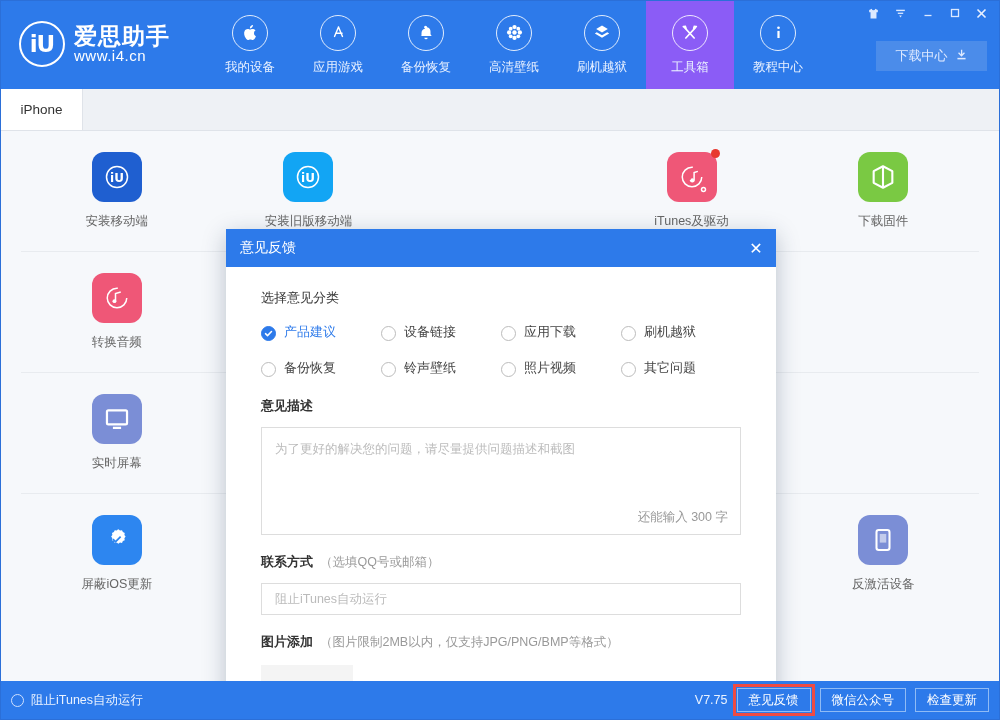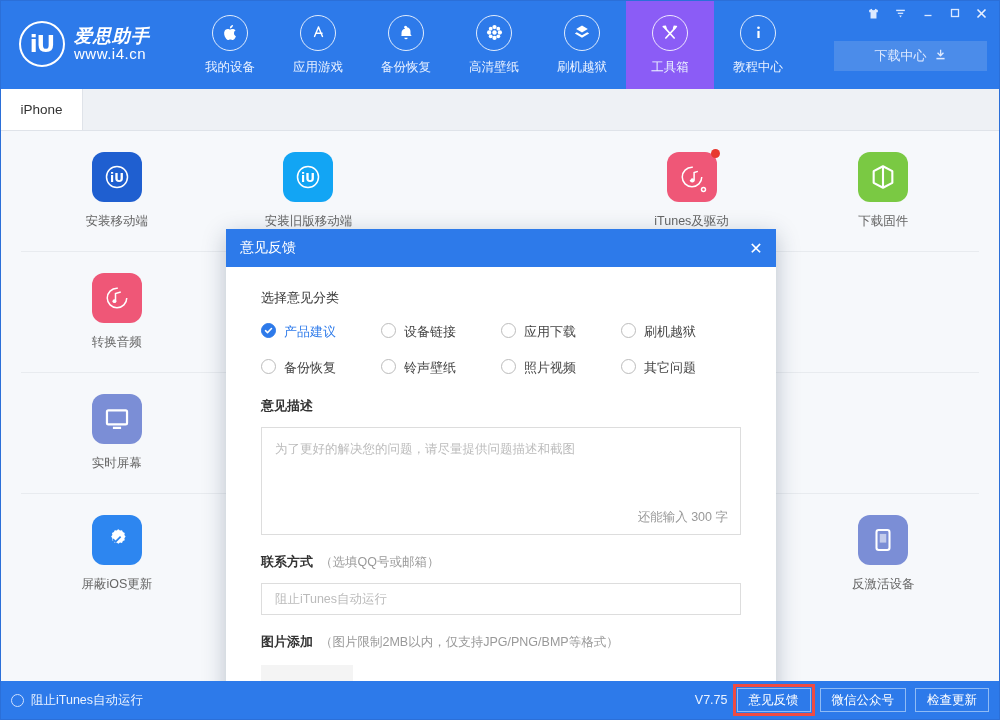--- a/index.html
+++ b/index.html
@@ -27,21 +27,21 @@
     margin-left:18px; margin-top:20px;
   }
   .logo-mark{
     width:46px;height:46px;border-radius:50%;
     border:2.5px solid #fff; color:#fff;
     display:flex;align-items:center;justify-content:center;
     font-size:23px; font-weight:bold; letter-spacing:-1px;
     font-family:"DejaVu Sans",sans-serif;
   }
   .logo-text{ color:#fff; line-height:1.05; }
-  .logo-cn{ font-size:18px; font-weight:bold; letter-spacing:1px;font-style:italic; }
+  .logo-cn{ font-size:23px; font-weight:bold; letter-spacing:1px; }
   .logo-url{ font-size:15px; letter-spacing:0.5px; font-family:"Liberation Sans",sans-serif;}
 
   .nav{ display:flex; margin-left:36px; height:88px; }
   .nav-item{
     width:88px; height:88px;
     display:flex;flex-direction:column;align-items:center;justify-content:center;
     gap:8px; color:#eaf2ff; font-size:12.5px; cursor:pointer;
   }
   .nav-item.active{ background:#8b5cf6; }
   .nav-ic{
@@ -55,21 +55,21 @@
   .winbtns{
     position:absolute; top:0; right:4px;
     display:flex; align-items:center; height:24px;
   }
   .winbtn{
     width:27px;height:22px;display:flex;align-items:center;justify-content:center;
     color:#dce9ff; cursor:pointer; font-size:12px;
   }
   .dlcenter{
     position:absolute; right:12px; top:40px;
-    width:153px;height:30px;background:#4b8cea;
+    width:111px;height:30px;background:#4b8cea;
     color:#dfeaff;font-size:13px;
     display:flex;align-items:center;justify-content:center;gap:7px;
     cursor:pointer;
   }
 
   
   .tabstrip{
     height:42px;background:#eef1f5;border-bottom:1px solid #dfe3e9;
     display:flex;align-items:flex-end;flex:0 0 42px;
   }
@@ -145,21 +145,21 @@
     position:absolute;right:0;top:0;width:40px;height:38px;
     display:flex;align-items:center;justify-content:center;
     color:#fff;font-size:16px;cursor:pointer;
   }
   .dlg-body{ padding:22px 35px 0 35px; }
   .sec-label{ font-size:13px;color:#333;font-weight:bold; }
   .sec-label.plain{ font-weight:normal; }
   .sec-hint{ font-size:12.5px;color:#999;font-weight:normal;margin-left:7px; }
 
   .radios{ display:grid;grid-template-columns:repeat(4,1fr); margin-top:16px; row-gap:18px;}
-  .radio{ display:flex;align-items:flex-start;gap:8px;cursor:pointer;font-size:13px;color:#444; }
+  .radio{ display:flex;align-items:flex-end;gap:8px;cursor:pointer;font-size:13px;color:#444; }
   .rb{
     width:15px;height:15px;border-radius:50%;border:1.3px solid #bcbcbc;background:#fff;
     flex:0 0 15px;
   }
   .radio.sel .rb{
     background:#2d7aea;border-color:#2d7aea;
     display:flex;align-items:center;justify-content:center;
   }
   .radio.sel .lbl{ color:#2d7aea; }
   .check{ width:9px;height:9px; }

